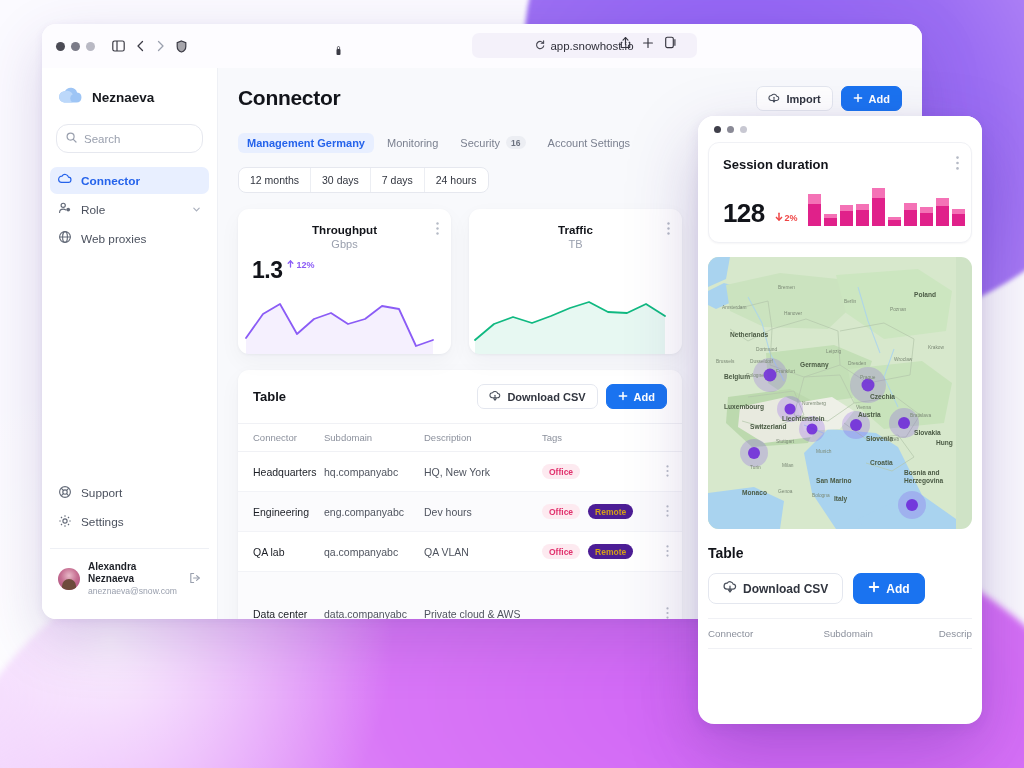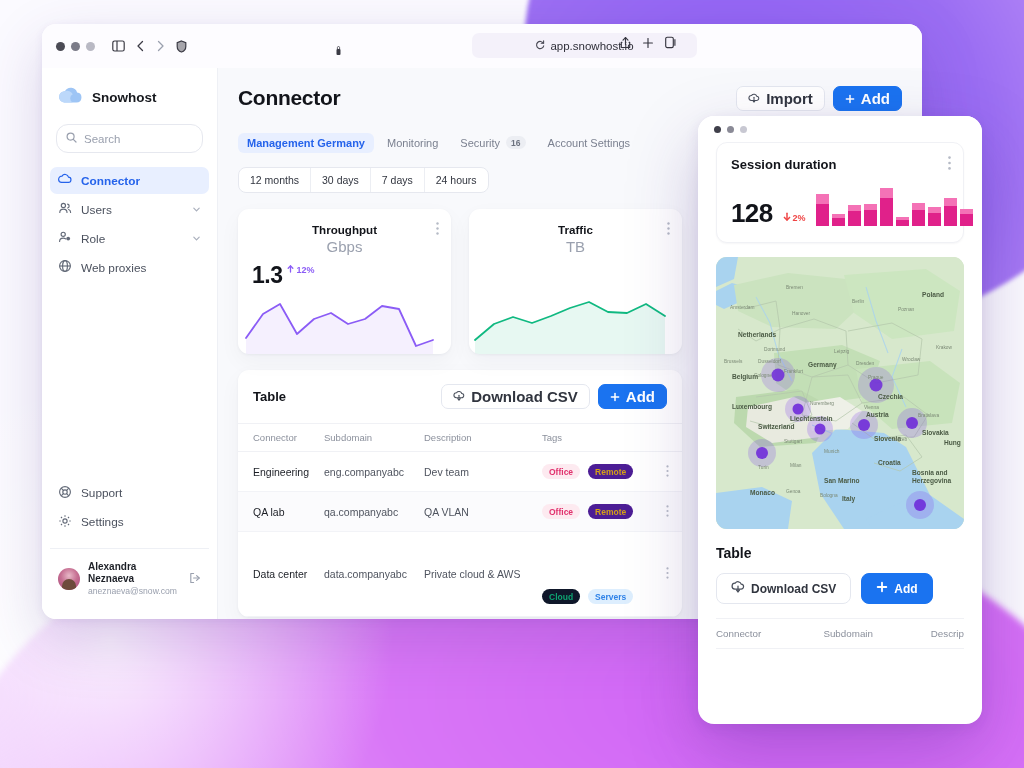--- a/index.html
+++ b/index.html
@@ -103,21 +103,21 @@
   .user-mail { font-size: 8.6px; color:#9aa0ae; line-height:1.3; }
   .logout { margin-left:auto; color:#9aa0ae; }
 
   
   .main { flex:1; background:#f8f9fc; padding: 18px 20px 0 20px; overflow:hidden; position:relative; }
   .main-head { display:flex; align-items:flex-start; }
   .page-title { font-size: 21px; font-weight: 700; color:#12141a; letter-spacing:-0.3px; }
   .head-actions { margin-left:auto; display:flex; gap:8px; align-items:center; }
   .btn {
     height: 25px; border-radius:7px; display:flex; align-items:center; gap:6px;
-    padding: 0 11px; font-size: 15px; font-weight:600; white-space:nowrap;
+    padding: 0 11px; font-size: 11px; font-weight:600; white-space:nowrap;
   }
   .btn-light { background:#fff; border:1px solid #e4e7ef; color:#31353f; }
   .btn-blue { background:#1a73f0; color:#fff; border:1px solid #1a73f0; }
 
   .tabs { display:flex; align-items:center; gap:4px; margin-top: 21px; }
   .tab { font-size: 11px; color:#7b8190; padding: 4px 9px; border-radius:6px; display:flex; align-items:center; gap:6px; }
   .tab.active { color:#2563eb; background:#e8efff; font-weight:600; }
   .badge-count {
     background:#eceef3; color:#6d7380; font-size:8.5px; font-weight:700;
     border-radius:9px; padding: 1.5px 5px;
@@ -130,21 +130,21 @@
   .seg { font-size: 10.5px; color:#31353f; padding: 0 11px; display:flex; align-items:center; border-right:1px solid #eceef3; }
   .seg:last-child { border-right:none; }
 
   .cards { display:flex; gap:18px; margin-top: 16px; }
   .card {
     background:#fff; border-radius:11px; padding: 14px 14px 0 14px;
     box-shadow: 0 1px 3px rgba(25,30,60,0.05), 0 8px 22px rgba(25,30,60,0.04);
     flex:none; width: 213px; height: 145px; position:relative; overflow:hidden;text-align:center;
   }
   .card-title { font-size: 11.6px; font-weight:700; color:#12141a; }
-  .card-sub { font-size: 15px; color:#9aa0ae; margin-top: 2px; }
+  .card-sub { font-size: 11px; color:#9aa0ae; margin-top: 2px; }
   .kebab { position:absolute; right:12px; top:13px; color:#b5bac5; line-height:0; }
   .metric { display:flex; align-items:flex-start; gap:5px; margin-top: 9px; }
   .metric-val { font-size: 23px; font-weight:700; color:#12141a; letter-spacing:-0.5px; line-height:1; }
   .delta { font-size: 9px; font-weight:700; display:flex; align-items:center; gap:2px; margin-top:1px; }
   .delta.up-purple { color:#8b5cf6; }
   .delta.up-green { color:#10b981; }
   .delta.down-red { color:#ef4444; }
   .spark { position:absolute; left:0; right:0; bottom:0; height:74px; }
 
   .table-card {
@@ -182,21 +182,21 @@
   
   .phone {
     position:absolute; left: 698px; top: 116px;
     width: 284px; height: 608px;
     background:#fff; border-radius: 16px;
     box-shadow: 0 28px 70px rgba(70,40,130,0.26), 0 4px 14px rgba(70,40,130,0.10);
     overflow:hidden;
   }
   .phone-bar { height: 26px; display:flex; align-items:center; padding: 0 16px; gap:6px; background:#fff; }
   .phone-bar i { width:7px;height:7px;border-radius:50%; display:block; }
-  .phone-body { padding: 0 18px; }
+  .phone-body { padding: 0 10px; }
   .mini-card {
     background:#fff; border:1px solid #f0f1f5; border-radius:11px;
     padding: 14px 14px 16px 14px; position:relative;
     box-shadow: 0 1px 2px rgba(25,30,60,0.04);
   }
   .mini-title { font-size: 13px; font-weight:700; color:#12141a; }
   .mini-metric { display:flex; align-items:flex-end; gap:10px; margin-top: 18px; }
   .mini-val { font-size: 26px; font-weight:700; color:#12141a; letter-spacing:-0.6px; line-height:1; }
   .bars { display:flex; align-items:flex-end; gap:3px; height:36px; margin-left:auto; }
   .bar { width: 13px; display:flex; flex-direction:column; justify-content:flex-end; }
@@ -302,21 +302,21 @@
   <div class="app">
 
     <div class="sidebar">
       <div class="brand">
         <span>
           <svg width="25" height="18" viewBox="0 0 25 18">
             <path d="M6.5 16.5h12a5 5 0 0 0 .6-9.96A6.6 6.6 0 0 0 6.9 5.3 4.9 4.9 0 0 0 6.5 16.5z" fill="#9ec5f5"></path>
             <path d="M6.5 16.5h8.1a4.6 4.6 0 0 1 .2-8.2A6.2 6.2 0 0 0 6.9 5.3 4.9 4.9 0 0 0 6.5 16.5z" fill="#bcd8fa"></path>
           </svg>
         </span>
-        <span class="brand-name">Snowhost</span>
+        <span class="brand-name">Neznaeva</span>
       </div>
 
       <div class="searchbox">
         <span>
           <svg width="11" height="11" viewBox="0 0 11 11" fill="none" stroke="#9aa0ae" stroke-width="1.2">
               <circle cx="4.6" cy="4.6" r="3.5"></circle>
               <line x1="7.3" y1="7.3" x2="10" y2="10" stroke-linecap="round"></line>
             </svg>
         </span>
         <span>Search</span>
@@ -325,35 +325,20 @@
       <div class="nav">
         <div class="nav-item active">
           <span>
             <svg width="14" height="14" viewBox="0 0 14 14" fill="none" stroke="currentColor" stroke-width="1.2" stroke-linecap="round">
                 <path d="M3.6 10.4h6.6a2.6 2.6 0 0 0 .3-5.2A3.6 3.6 0 0 0 4 4.1a2.8 2.8 0 0 0-.4 6.3z"></path>
               </svg>
           </span>
           <span>Connector</span>
         </div>
 
-        <div class="nav-item">
-          <span>
-            <svg width="14" height="14" viewBox="0 0 14 14" fill="none" stroke="#636a78" stroke-width="1.15" stroke-linecap="round">
-                <circle cx="5.4" cy="4.4" r="2.1"></circle>
-                <path d="M1.8 11.4c0-2 1.6-3.3 3.6-3.3s3.6 1.3 3.6 3.3"></path>
-                <path d="M9.6 3.1a2 2 0 0 1 0 3.9M10.6 8.5c1.3.35 2 1.4 2 2.9"></path>
-              </svg>
-          </span>
-          <span>Users</span>
-          <span class="chev">
-            <svg width="9" height="9" viewBox="0 0 9 9" fill="none" stroke="currentColor" stroke-width="1.2" stroke-linecap="round">
-                <polyline points="1.8,3.2 4.5,6 7.2,3.2"></polyline>
-              </svg>
-          </span>
-        </div>
 
         <div class="nav-item">
           <span>
             <svg width="14" height="14" viewBox="0 0 14 14" fill="none" stroke="#636a78" stroke-width="1.15" stroke-linecap="round">
                 <circle cx="5.2" cy="4.3" r="2.1"></circle>
                 <path d="M1.6 11.4c0-2 1.6-3.3 3.6-3.3 1 0 1.9.3 2.5.85"></path>
                 <circle cx="10.2" cy="8.6" r="1.9" fill="#636a78" stroke="none"></circle>
               </svg>
           </span>
           <span>Role</span>
@@ -555,23 +540,38 @@
             <tr>
               <th style="width:86px">Connector</th>
               <th style="width:100px">Subdomain</th>
               <th style="width:118px">Description</th>
               <th style="width:110px">Tags</th>
               <th style="width:30px"></th>
             </tr>
           </thead>
           <tbody>
             <tr>
+              <td class="c-name">Headquarters</td>
+              <td>hq.companyabc</td>
+              <td>HQ, New York</td>
+              <td>
+                <span class="tag tag-office">Office</span>
+              </td>
+              <td class="row-kebab">
+                <svg width="3" height="12" viewBox="0 0 3 12" fill="currentColor">
+                    <circle cx="1.5" cy="1.4" r="1.1"></circle>
+                    <circle cx="1.5" cy="6" r="1.1"></circle>
+                    <circle cx="1.5" cy="10.6" r="1.1"></circle>
+                  </svg>
+              </td>
+            </tr>
+            <tr>
               <td class="c-name">Engineering</td>
               <td>eng.companyabc</td>
-              <td>Dev team</td>
+              <td>Dev hours</td>
               <td>
                 <span class="tag tag-office">Office</span>
                 <span class="tag tag-remote">Remote</span>
               </td>
               <td class="row-kebab">
                 <svg width="3" height="12" viewBox="0 0 3 12" fill="currentColor">
                     <circle cx="1.5" cy="1.4" r="1.1"></circle>
                     <circle cx="1.5" cy="6" r="1.1"></circle>
                     <circle cx="1.5" cy="10.6" r="1.1"></circle>
                   </svg>

